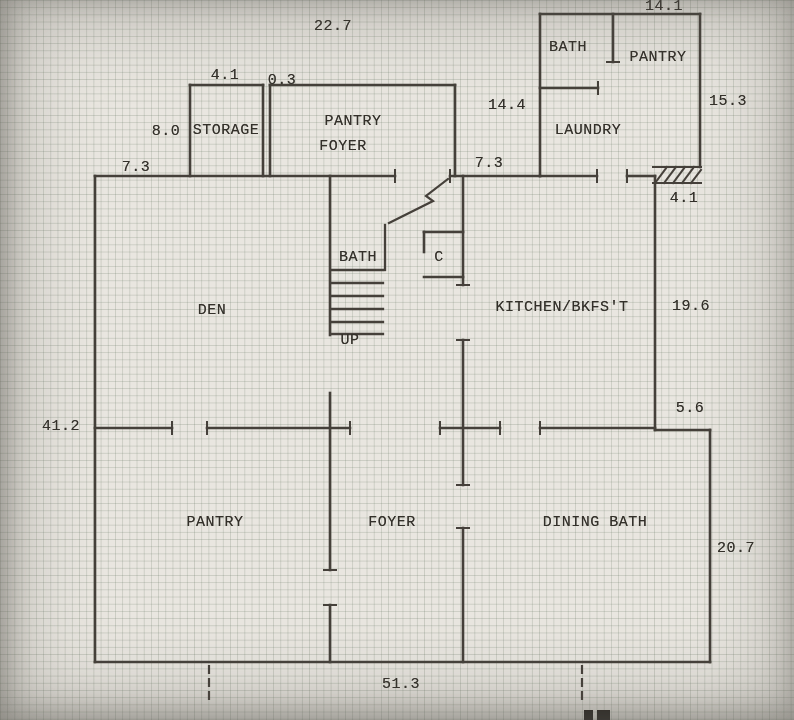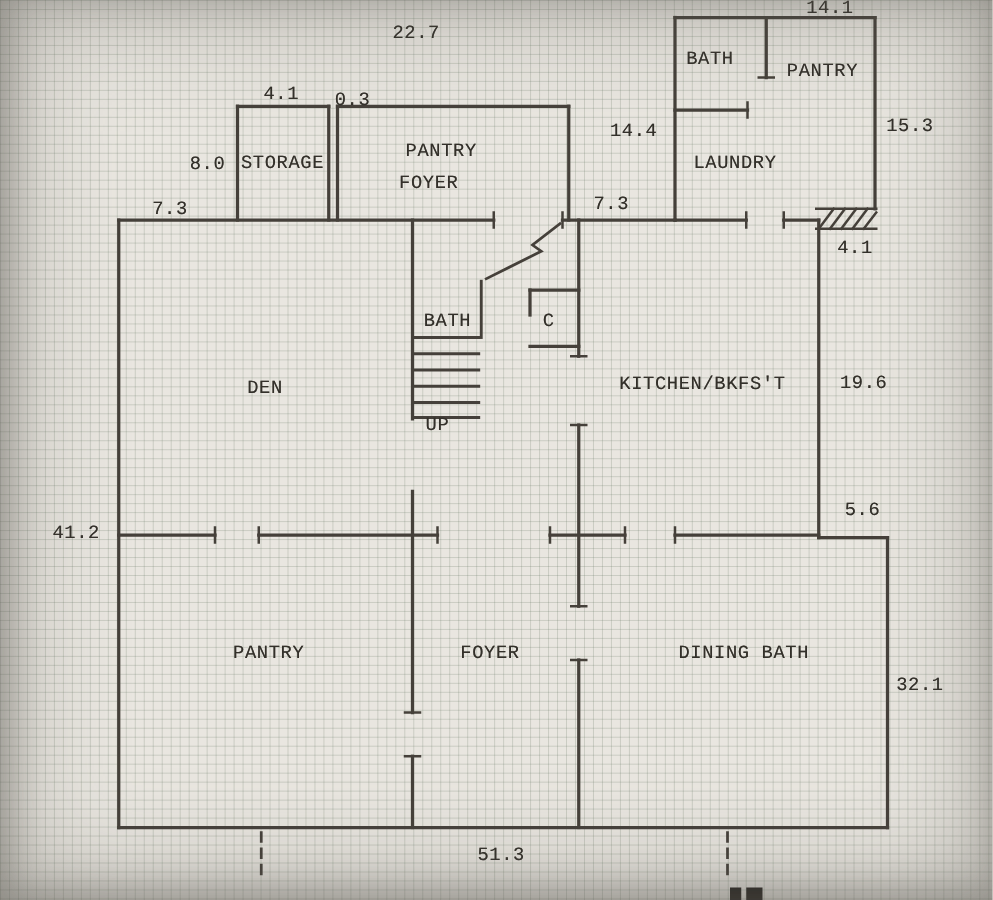--- a/index.html
+++ b/index.html
@@ -160,21 +160,21 @@
   <div class="lbl" style="left:282px;top:72px">0.3</div>
   <div class="lbl" style="left:166px;top:123px">8.0</div>
   <div class="lbl" style="left:507px;top:97px">14.4</div>
   <div class="lbl" style="left:728px;top:93px">15.3</div>
   <div class="lbl" style="left:136px;top:159px">7.3</div>
   <div class="lbl" style="left:489px;top:155px">7.3</div>
   <div class="lbl" style="left:684px;top:190px">4.1</div>
   <div class="lbl" style="left:691px;top:298px">19.6</div>
   <div class="lbl" style="left:61px;top:418px">41.2</div>
   <div class="lbl" style="left:690px;top:400px">5.6</div>
-  <div class="lbl" style="left:736px;top:540px">32.1</div>
+  <div class="lbl" style="left:736px;top:540px">20.7</div>
   <div class="lbl" style="left:401px;top:676px">51.3</div>
 
   <div class="lbl" style="left:568px;top:39px">BATH</div>
   <div class="lbl" style="left:658px;top:49px">PANTRY</div>
   <div class="lbl" style="left:226px;top:122px">STORAGE</div>
   <div class="lbl" style="left:353px;top:113px">PANTRY</div>
   <div class="lbl" style="left:343px;top:138px">FOYER</div>
   <div class="lbl" style="left:588px;top:122px">LAUNDRY</div>
   <div class="lbl" style="left:212px;top:302px">DEN</div>
   <div class="lbl" style="left:358px;top:249px">BATH</div>

